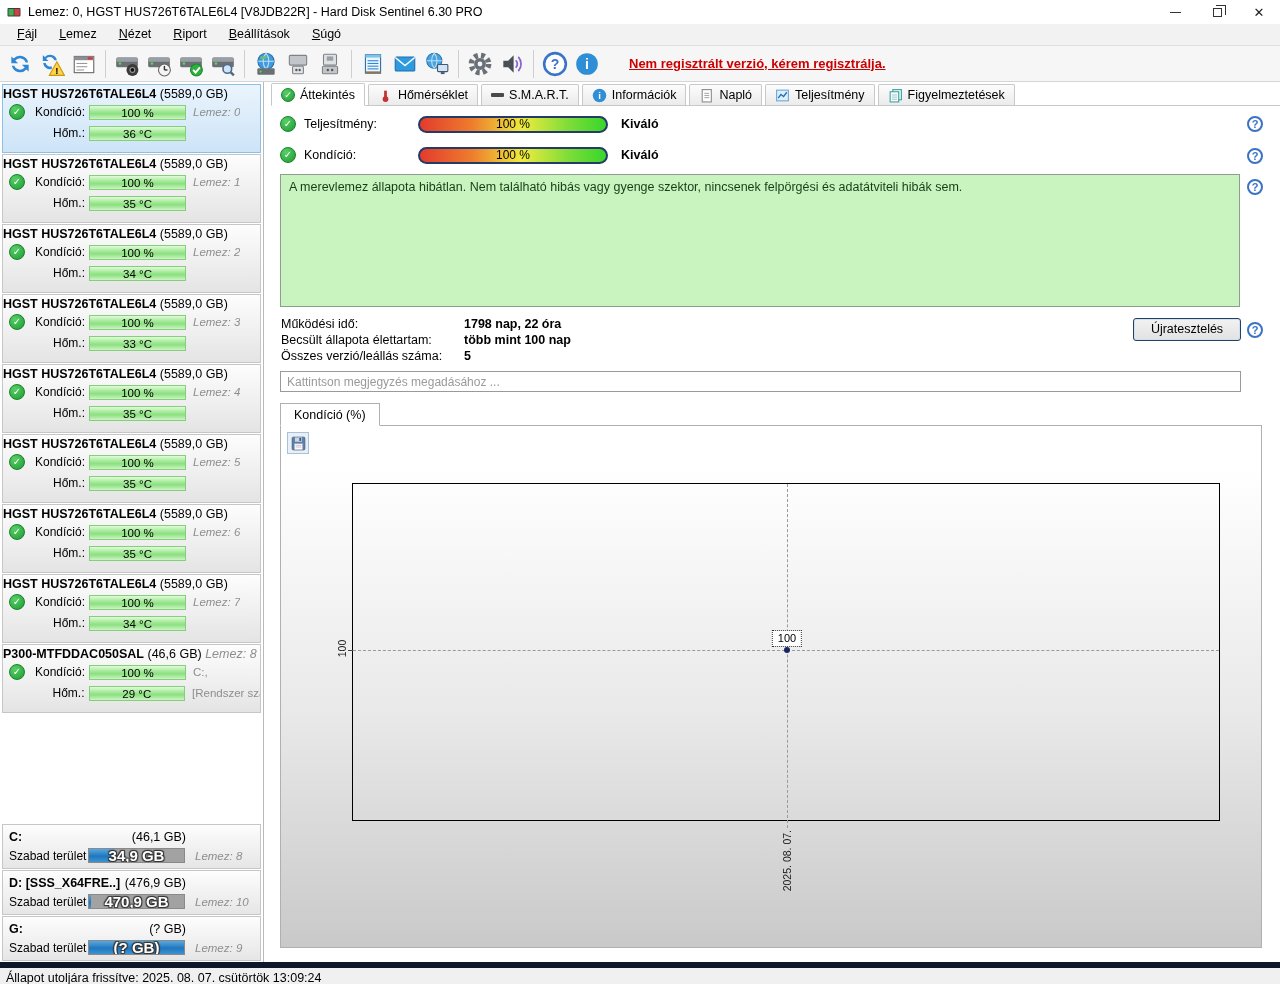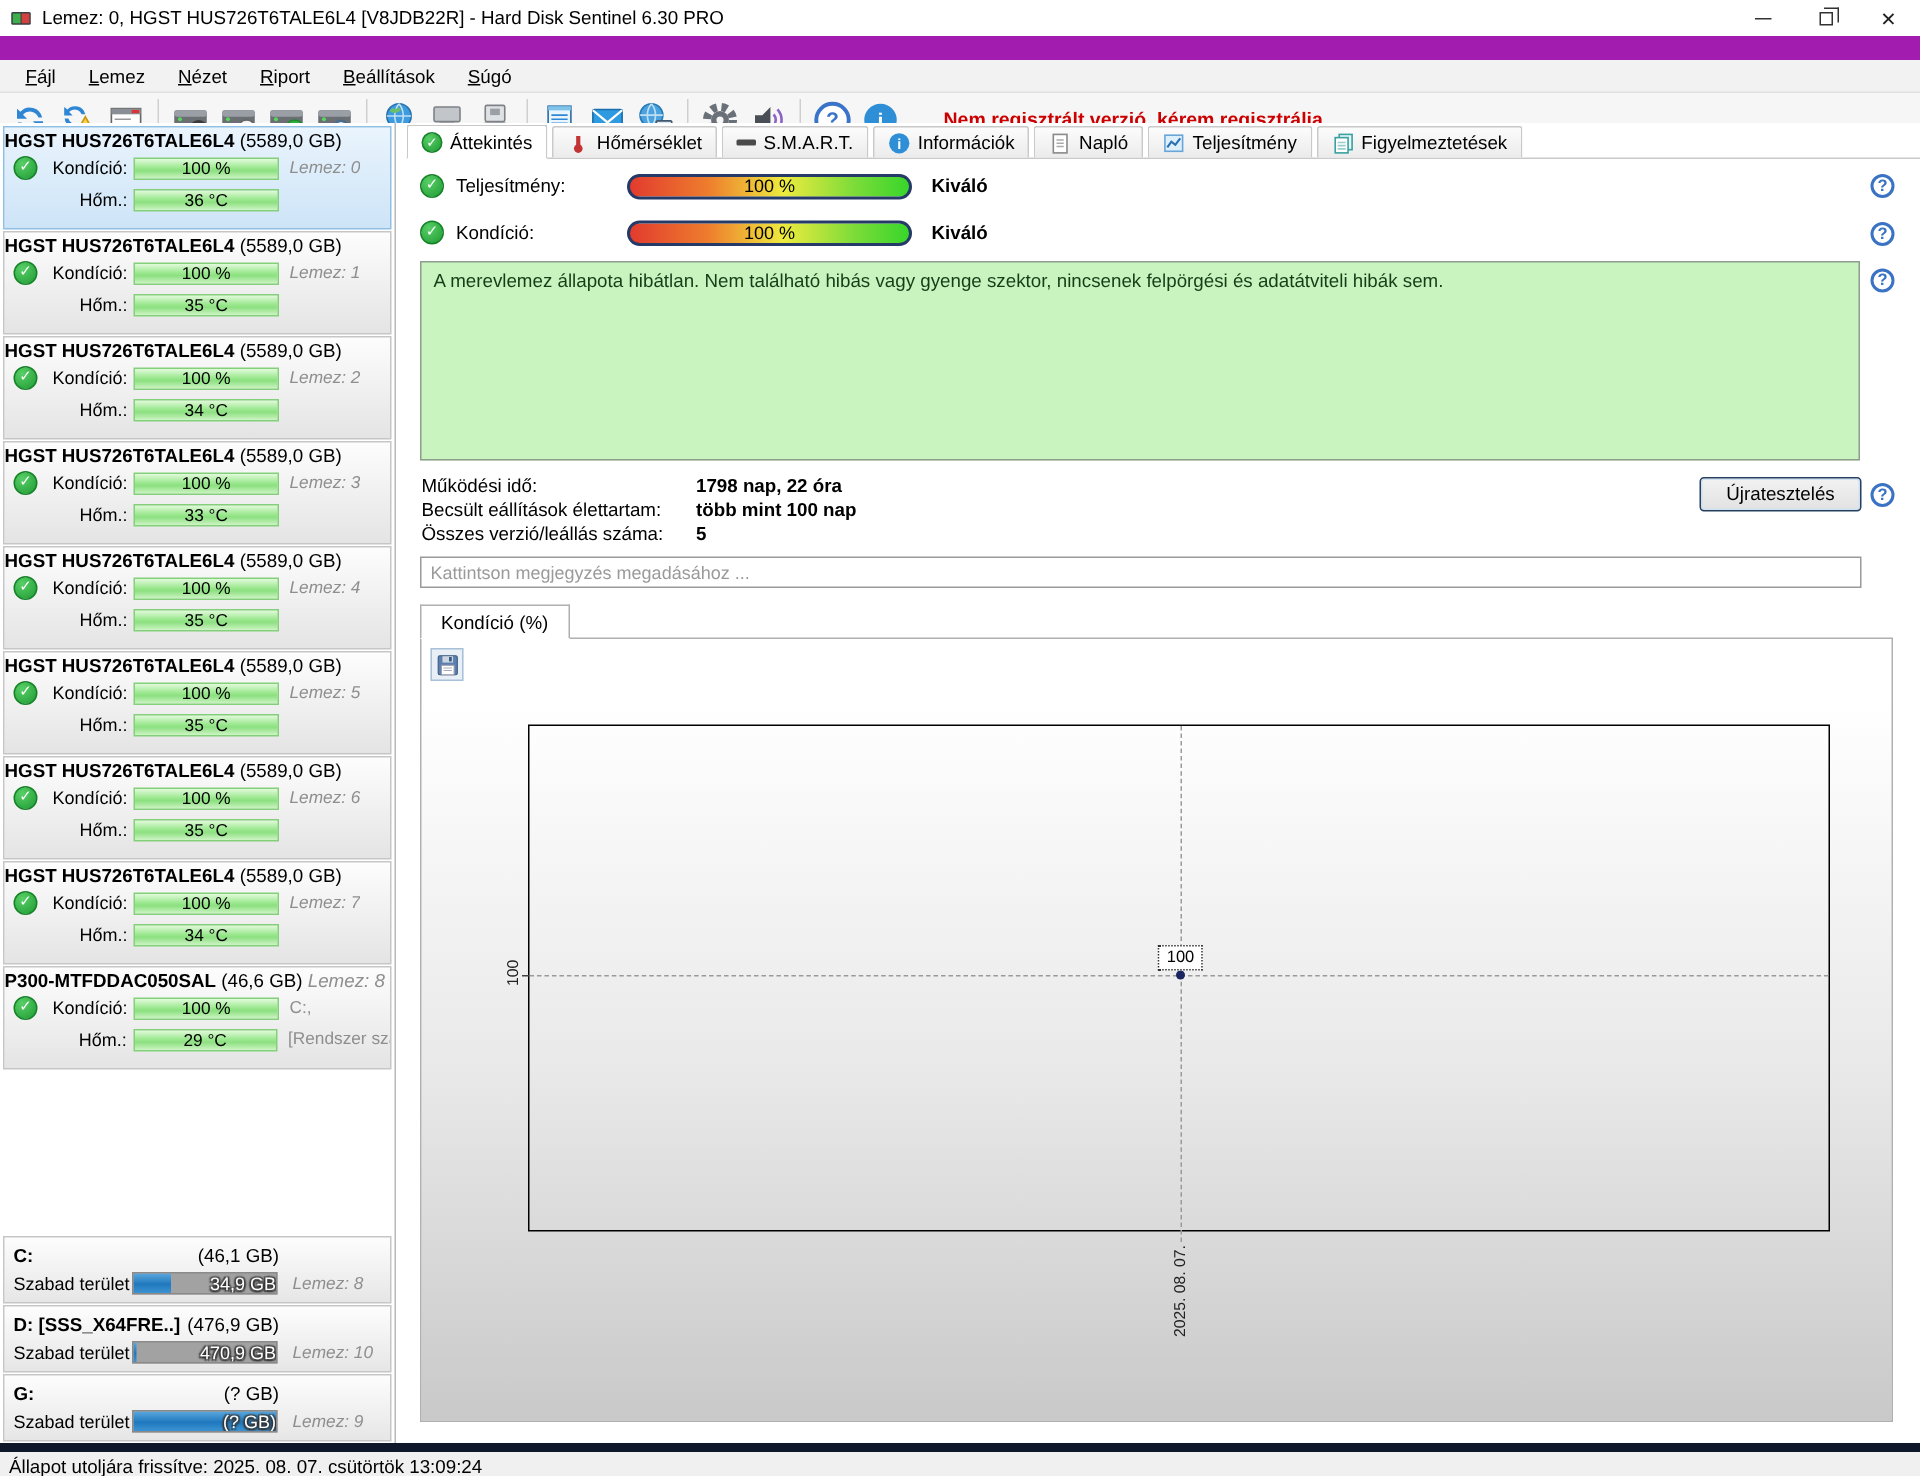--- a/index.html
+++ b/index.html
@@ -9,21 +9,21 @@
   
   .titlebar { height:24px; display:flex; align-items:center; background:#fff; padding-left:6px; }
   .titlebar .title { font-size:12.5px; margin-left:6px; flex:1; white-space:nowrap; }
   .winbtn { width:42px; height:24px; display:flex; align-items:center; justify-content:center; color:#222; }
   .min-glyph { width:11px; height:1px; background:#333; }
   .restore-glyph { position:relative; width:9px; height:9px; border:1px solid #333; background:#fff; }
   .restore-glyph::before { content:""; position:absolute; left:2px; top:-4px; width:9px; height:9px; border:1px solid #333; border-left:none; border-bottom:none; }
   .close-glyph { font-size:13px; line-height:1; }
 
   
-  .menubar { height:22px; background:#f2f2f2; border-bottom:1px solid #e0e0e0; display:flex; align-items:center; padding-left:6px;margin-top:16px; }
+  .menubar { height:22px; background:#f2f2f2; border-bottom:1px solid #e0e0e0; display:flex; padding-left:6px; }
   .menu-item { padding:3px 11px; font-size:12.5px; }
   .u { text-decoration:underline; }
 
   
   .toolbar { height:36px; background:#f6f6f6; border-bottom:1px solid #d5d5d5; display:flex; align-items:center; padding-left:4px; }
   .tbtn { width:32px; height:32px; display:flex; align-items:center; justify-content:center; border:1px solid transparent; border-radius:2px; }
   .tbtn svg { width:26px; height:26px; }
   .tsep { width:1px; height:28px; background:#cfcfcf; margin:0 5px; }
   .reg-link { margin-left:26px; color:#cc0000; font-weight:bold; font-size:13px; text-decoration:underline; white-space:nowrap; }
 
@@ -47,21 +47,21 @@
 
   .part-list { margin-top:auto; padding-bottom:1px; }
   .part-item { height:45px; margin:1px 2px 0 2px; border:1px solid #c6c6c6; background:linear-gradient(#fdfdfd,#e6e6e6); padding:3px 6px 0 6px; }
   .part-line1 { display:flex; font-size:12.5px; height:18px; align-items:center; }
   .part-name { font-weight:bold; white-space:nowrap; }
   .part-size { flex:1; text-align:right; padding-right:68px; white-space:nowrap; }
   .part-line2 { display:flex; align-items:center; height:17px; margin-top:1px; }
   .part-free-label { width:79px; font-size:12px; }
   .free-bar { position:relative; width:97px; height:15px; background:#a2a2a2; border:1px solid #8a8a8a; overflow:hidden; }
   .free-fill { position:absolute; left:0; top:0; bottom:0; background:linear-gradient(#5aa7dd,#1f78bd 55%,#3d93d2); }
-  .free-text { position:absolute; inset:0; text-align:right; font-size:12px; font-weight:normal; color:#fff; line-height:14px; text-shadow:1px 1px 1px #333, -1px -1px 1px #333, 1px -1px 1px #333, -1px 1px 1px #333; }
+  .free-text { position:absolute; inset:0; text-align:center; font-size:15px; font-weight:bold; color:#fff; line-height:14px; text-shadow:1px 1px 1px #333, -1px -1px 1px #333, 1px -1px 1px #333, -1px 1px 1px #333; }
   .part-lemez { margin-left:10px; font-style:italic; color:#8e8e8e; font-size:11.5px; }
 
   
   .content { position:relative; flex:1; background:#fff; }
 
   .tabbar { position:absolute; top:1px; left:7px; right:0; height:23px; display:flex; gap:3px; border-bottom:1px solid #c9c9c9; align-items:flex-end; }
   .tab { display:flex; align-items:center; gap:5px; padding:0 9px; height:21px; border:1px solid #c9c9c9; border-bottom:none; border-radius:2px 2px 0 0; background:linear-gradient(#fcfcfc,#ebebeb); font-size:12.5px; white-space:nowrap; }
   .tab.active { background:#fff; height:23px; margin-bottom:-1px; border-bottom:1px solid #fff; }
   .tab svg { width:15px; height:15px; }
   .smart-dash { width:13px; height:4px; background:#4a4a4a; border-radius:1px; }
@@ -564,21 +564,21 @@
         <div class="p1">A merevlemez állapota hibátlan. Nem található hibás vagy gyenge szektor, nincsenek felpörgési és adatátviteli hibák sem.</div>
       </div>
       <div class="help-icon" style="top:97px;">?</div>
 
       <div class="stats">
         <div class="stat-row">
             <span class="stat-label">Működési idő:</span>
             <span class="stat-value">1798 nap, 22 óra</span>
           </div>
         <div class="stat-row">
-            <span class="stat-label">Becsült eállítások élettartam:</span>
+            <span class="stat-label">Becsült állapota élettartam:</span>
             <span class="stat-value">több mint 100 nap</span>
           </div>
         <div class="stat-row">
             <span class="stat-label">Összes verzió/leállás száma:</span>
             <span class="stat-value">5</span>
           </div>
       </div>
 
       <div class="retest-btn">Újratesztelés</div>
       <div class="help-icon" style="top:240px;">?</div>

